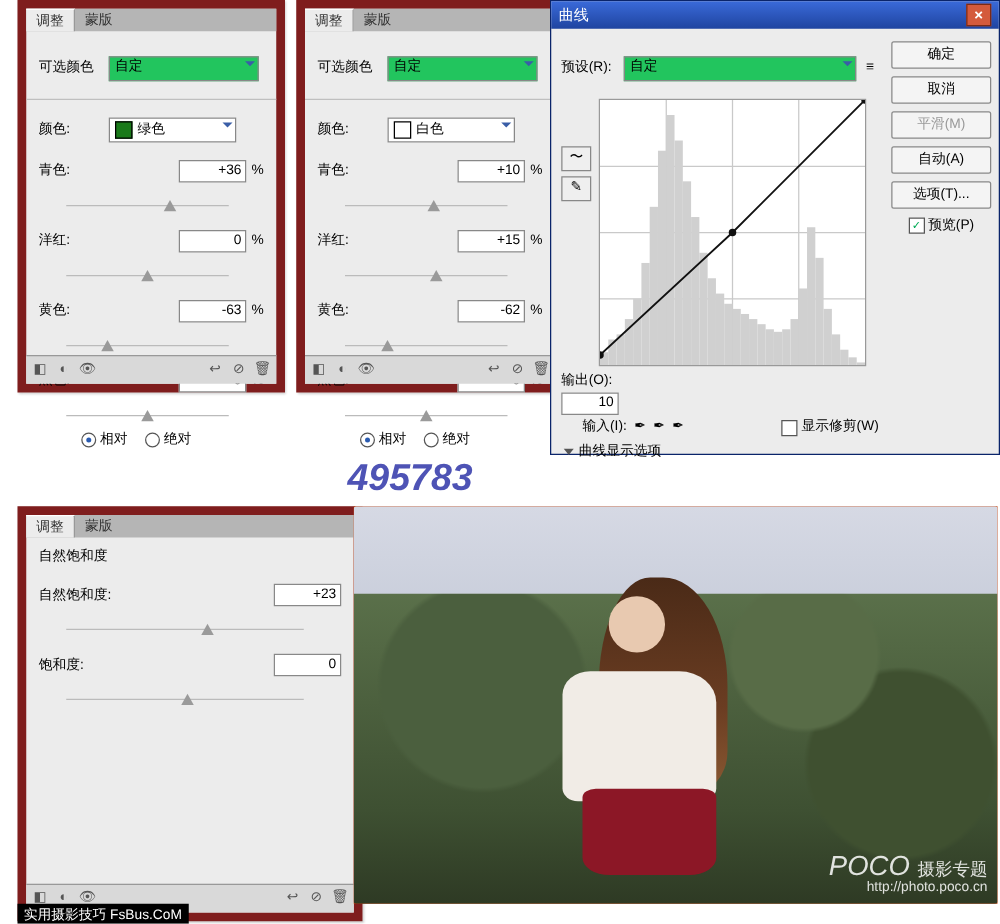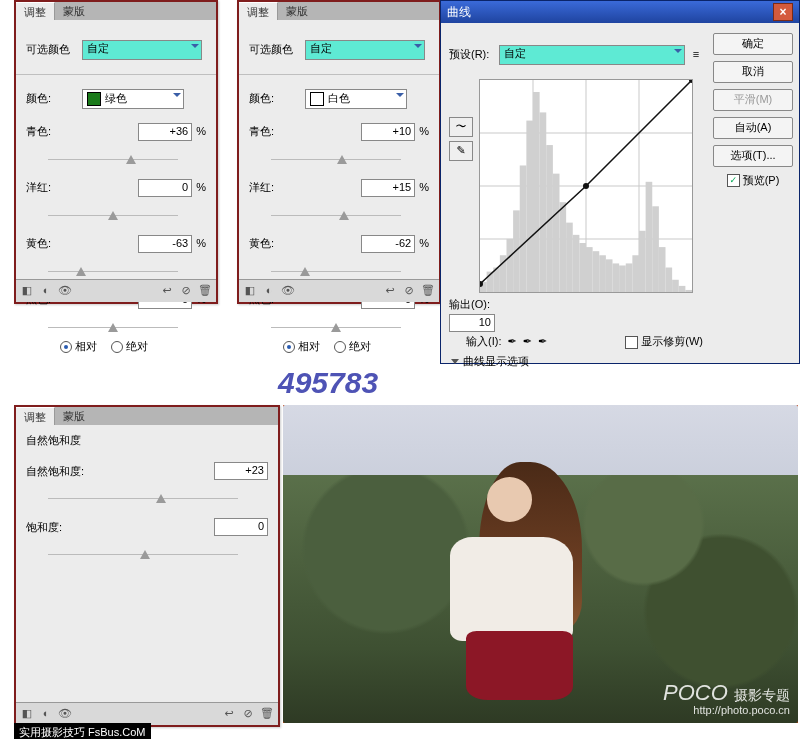--- a/index.html
+++ b/index.html
@@ -1,27 +1,27 @@
 <!DOCTYPE html>
 <html><head>
 <meta charset="utf-8">
 <style>
 body{margin:0;font:11px/1.4 "Microsoft YaHei",SimSun,Arial,sans-serif;background:#fff;color:#000}
 .root{position:relative;width:800px;height:739px}
-.panel{position:absolute;background:#ececec;border:2px solid #7f1d1d;box-shadow:1px 1px 2px rgba(0,0,0,.2)}
+.panel{position:absolute;background:#ececec;border:7px solid #7f1d1d;box-shadow:1px 1px 2px rgba(0,0,0,.2)}
 .tabbar{display:flex;background:#b5b5b5;height:18px}
 .tab{padding:2px 8px;font-size:11px;color:#333}
 .tab.active{background:#ececec;border-top:1px solid #fff;border-right:1px solid #999}
 .sect{padding:6px 10px}
 .row{display:flex;align-items:center;margin:14px 0}
 .lbl{width:56px}
 .sel{display:flex;align-items:center;border:1px solid #888;background:#fff;height:18px;width:92px;padding:0 4px;position:relative}
 .sel .swatch{width:12px;height:12px;border:1px solid #000;margin-right:4px}
 .sel .caret{position:absolute;right:2px;top:3px;width:0;height:0;border-left:4px solid transparent;border-right:4px solid transparent;border-top:4px solid #3a5ea7}
-.sel2{border:1px solid #888;background:#5eead4;height:18px;width:110px;padding:0 4px;position:relative}
+.sel2{border:1px solid #888;background:#22c55e;height:18px;width:110px;padding:0 4px;position:relative}
 .sel2 .caret{position:absolute;right:2px;top:3px;width:0;height:0;border-left:4px solid transparent;border-right:4px solid transparent;border-top:4px solid #3a5ea7}
 .num{width:46px;height:16px;border:1px solid #888;background:#fff;text-align:right;padding:0 3px}
 .pct{margin-left:4px}
 .sldwrap{height:10px;margin:2px 0 6px 22px;width:130px;position:relative}
 .sldwrap::before{content:"";position:absolute;left:0;right:0;top:4px;border-top:1px solid #bbb}
 .sldknob{position:absolute;top:0;width:0;height:0;border-left:5px solid transparent;border-right:5px solid transparent;border-bottom:9px solid #9a9a9a;left:60px}
 .divider{height:0;border-top:1px solid #bfbfbf;margin:4px -10px}
 .radios{display:flex;gap:14px;margin:6px 0 2px 34px}
 .radio{display:inline-flex;align-items:center;gap:3px}
 .radio .dot{width:10px;height:10px;border:1px solid #555;border-radius:50%;display:inline-flex;align-items:center;justify-content:center;background:#fff}

